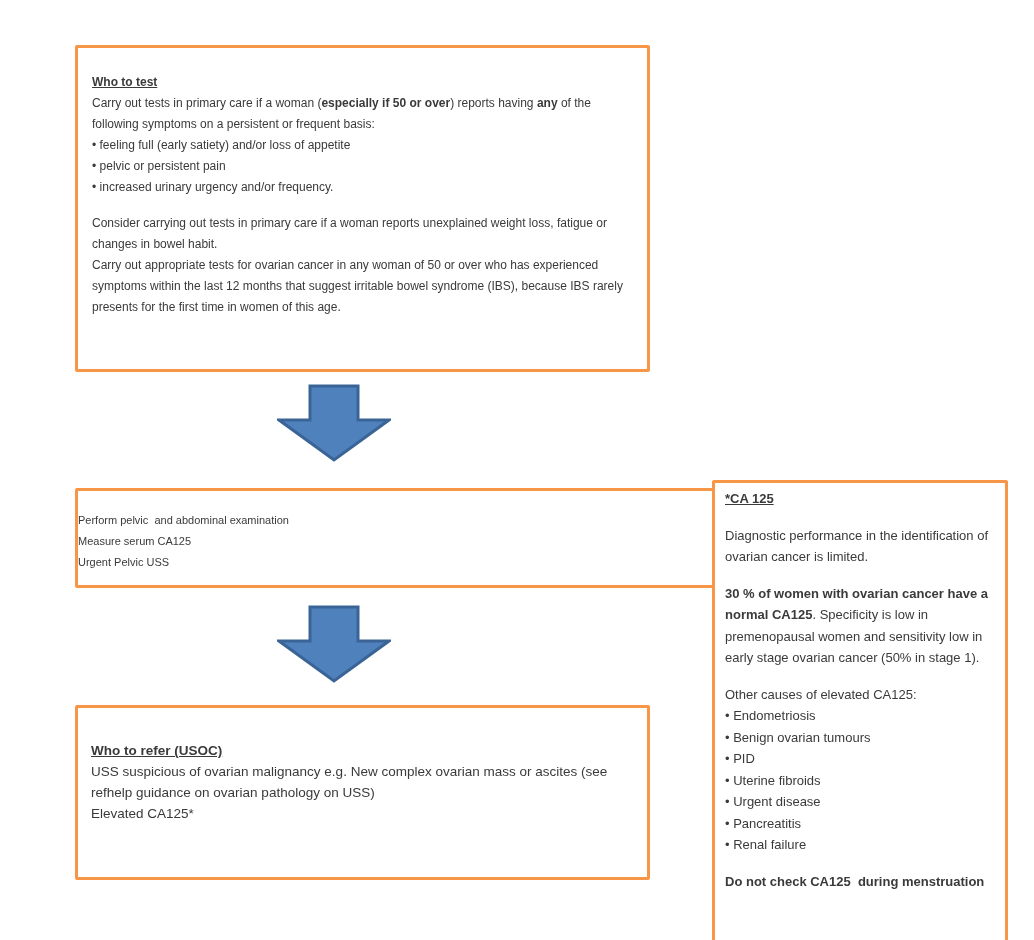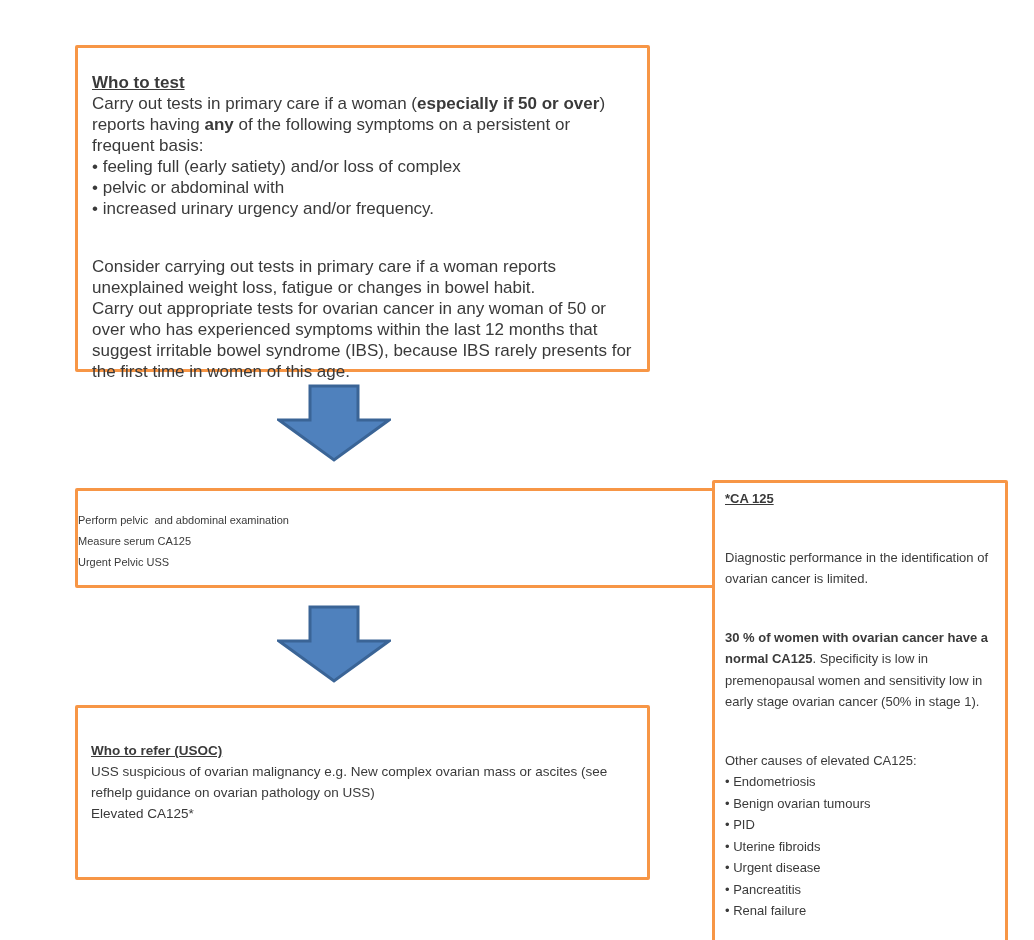--- a/index.html
+++ b/index.html
@@ -11,47 +11,47 @@
     color: var(--text, #3a3a3a);
   }
   .canvas { position: absolute; inset: 0; }
 
   .box {
     position: absolute;
     border: 3px solid var(--box-border, #F79646);
     border-radius: 2px;
     background: #ffffff;
   }
-  .box-top    { left: 75px;  top: 45px;  width: 575px; height: 327px; padding: 24px 14px 8px 14px; font-size: 17px; line-height: 21px; }
+  .box-top    { left: 75px;  top: 45px;  width: 575px; height: 327px; padding: 24px 14px 8px 14px; font-size: 12px; line-height: 21px; }
   .box-middle { left: 75px;  top: 488px; width: 689px; height: 100px; padding-top: 19px; text-align: left; font-size: 11px; line-height: 21px; }
   .box-bottom { left: 75px;  top: 705px; width: 575px; height: 175px; padding: 32px 14px 8px 13px; font-size: 13.5px; line-height: 21px; }
   .box-right  { left: 712px; top: 480px; width: 296px; height: 481px; padding: 5px 11px 6px 10px; font-size: 13px; line-height: 21.5px; }
 
   .title { font-weight: bold; text-decoration: underline; }
   .b { font-weight: bold; text-align: right; }
-  .gap-above { margin-top: 37px; }
+  .gap-above { margin-top: 15px; }
   .line { white-space: pre-wrap; }
   .warning { font-weight: bold; white-space: pre-wrap; }
 
   .arrow { position: absolute; width: 114px; height: 78px; }
   .arrow-1 { left: 277px; top: 384px; }
   .arrow-2 { left: 277px; top: 605px; }
   .arrow svg { display: block; width: 100%; height: 100%; }
 </style>
 </head>
 <body>
 
 <div class="canvas">
 
   <section class="box box-top">
     <div class="title">Who to test</div>
     <p><span>Carry out tests in primary care if a woman (</span><span class="b">especially if 50 or over</span><span>) reports having </span><span class="b">any</span><span> of the following symptoms on a persistent or frequent basis:</span></p>
     <div>
-        <div class="line">• feeling full (early satiety) and/or loss of complex</div>
-        <div class="line">• pelvic or abdominal with</div>
+        <div class="line">• feeling full (early satiety) and/or loss of appetite</div>
+        <div class="line">• pelvic or persistent pain</div>
         <div class="line">• increased urinary urgency and/or frequency.</div>
       </div>
     <p class="gap-above">Consider carrying out tests in primary care if a woman reports unexplained weight loss, fatigue or changes in bowel habit.</p>
     <p>Carry out appropriate tests for ovarian cancer in any woman of 50 or over who has experienced symptoms within the last 12 months that suggest irritable bowel syndrome (IBS), because IBS rarely presents for the first time in women of this age.</p>
   </section>
 
   <div class="arrow arrow-1">
     <svg viewBox="0 0 114 78" stroke="#3A6496">
       <polygon points="33,2 81,2 81,36 112,36 57,76 2,36 33,36" stroke-width="3" stroke-linejoin="miter" fill="#4F81BD"></polygon>
     </svg>

